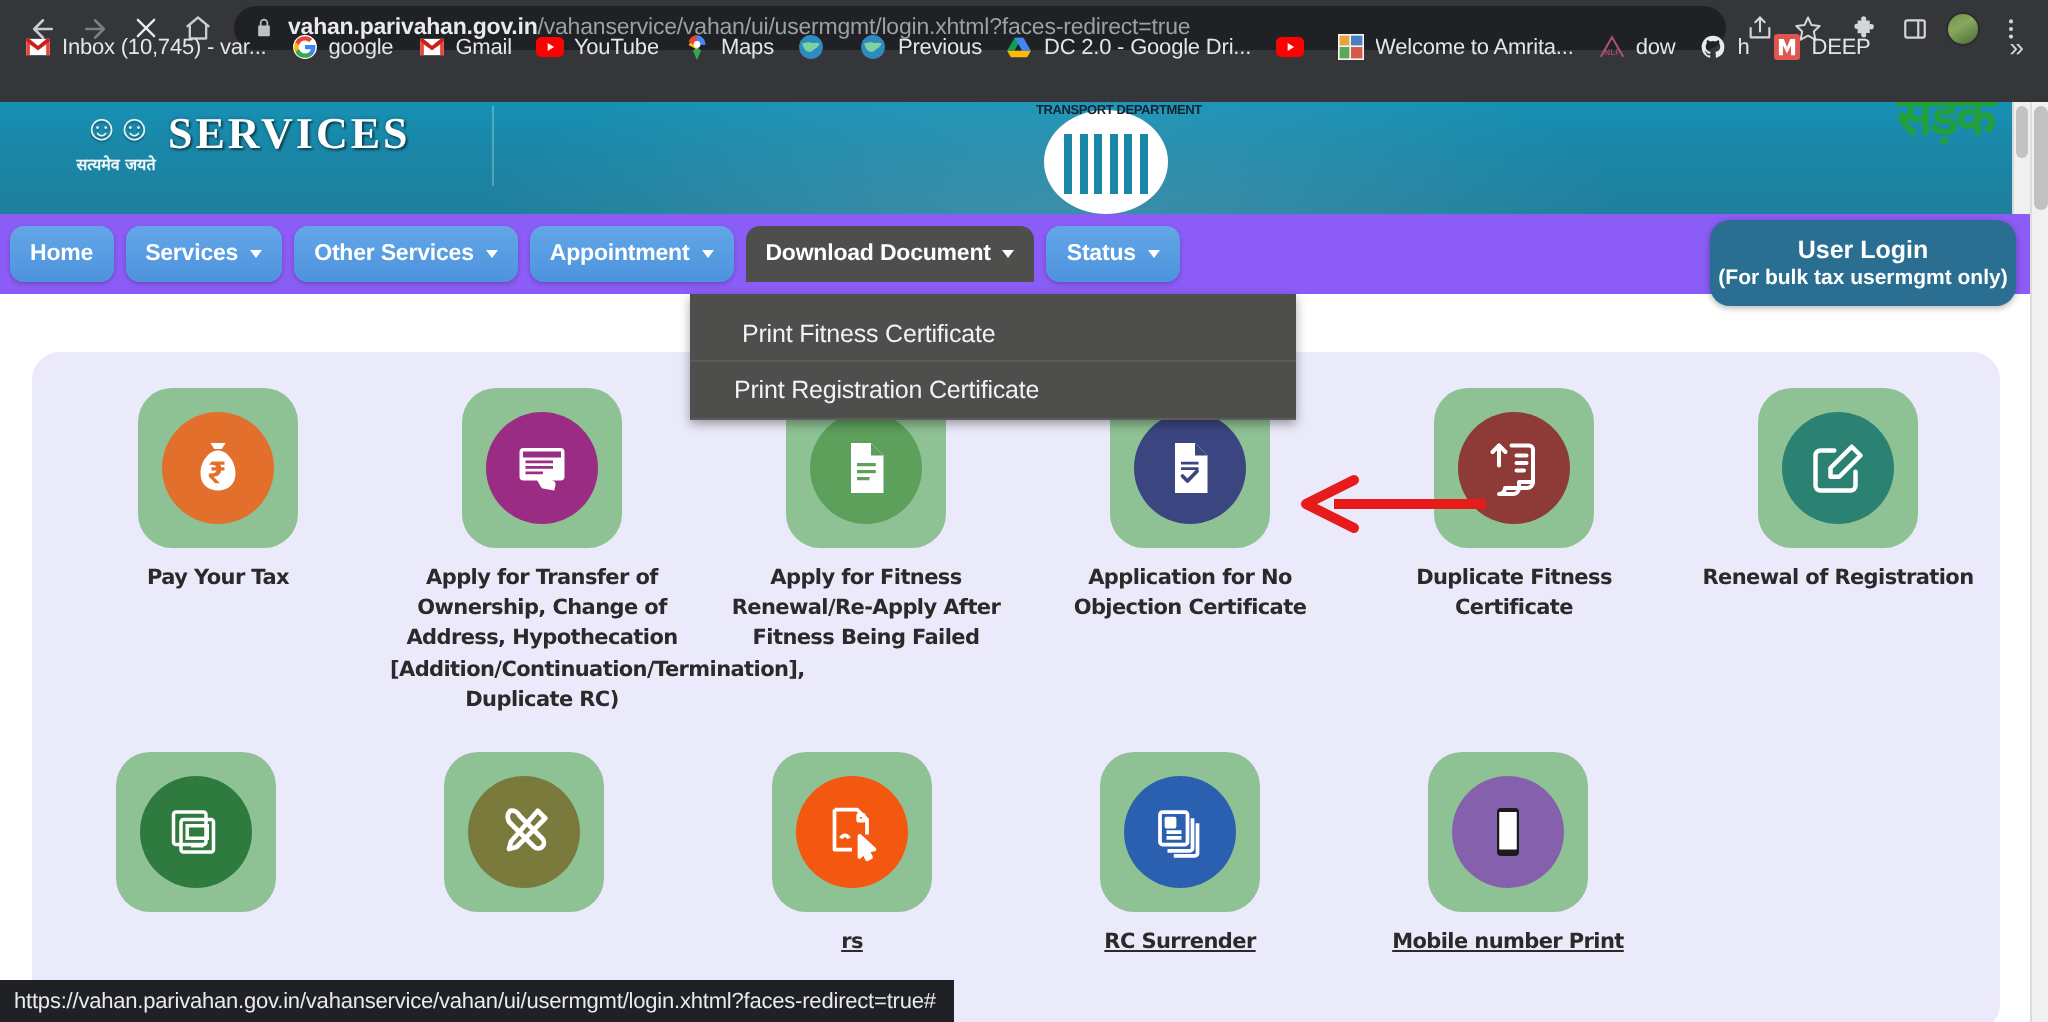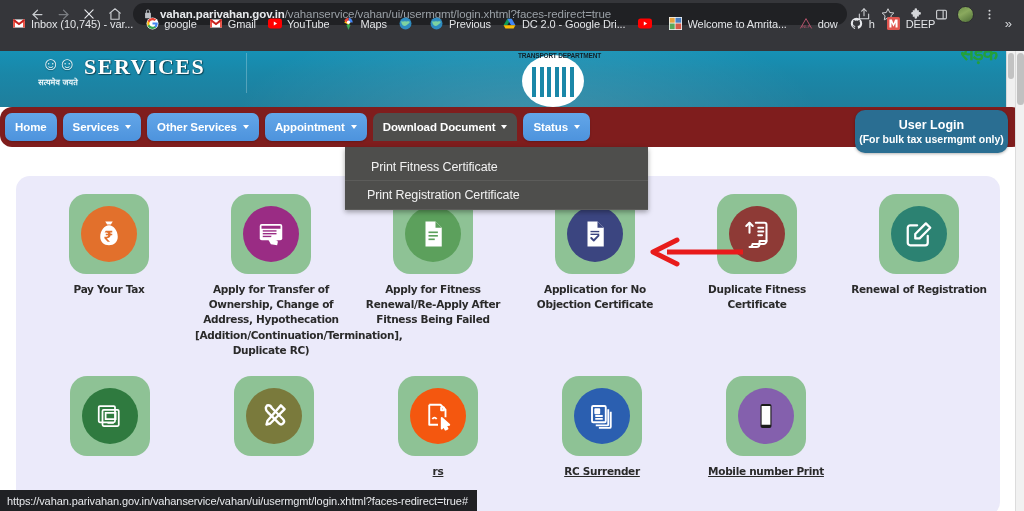--- a/index.html
+++ b/index.html
@@ -11,21 +11,21 @@
   }
   .screen { position: relative; width: 1024px; height: 511px; overflow: hidden; }
 
   
   .chrome {
     position: absolute; top: 0; left: 0; width: 1024px; height: 51px;
     background: #35363a;
   }
   .omni-row {
     position: absolute; top: 0; left: 0; width: 1024px; height: 28px;
-    display: flex; align-items: center; padding: 0 24px;
+    display: flex; align-items: center; padding: 0 8px;
   }
   .nav-btn {
     width: 26px; height: 26px; display: flex; align-items: center;
     justify-content: center; color: #c9ccd0; font-size: 14px; flex: 0 0 auto;
     border-radius: 50%;
   }
   .nav-btn.dim { color: #7b7e83; }
   .nav-btn svg { display: block; }
   .omnibox {
     flex: 1 1 auto; height: 22px; background: #202124; border-radius: 11px;
@@ -141,38 +141,37 @@
         rgba(120,200,90,0.85) 10deg,
         rgba(240,245,220,0.9) 22deg,
         rgba(250,200,70,0.85) 30deg,
         rgba(245,248,240,0.95) 40deg,
         rgba(110,190,85,0.8) 50deg,
         rgba(255,255,255,0) 62deg);
     filter: blur(0.4px);
   }
   .hindi-banner {
     position: absolute; right: 18px; top: -12px;
-    font-size: 20px; font-weight: 700; color: #23a03a;
+    font-size: 26px; font-weight: 700; color: #23a03a;
     font-family: Liberation Serif, serif; white-space: nowrap;
     letter-spacing: -1px;
   }
   .banner-scroll {
     position: absolute; right: 0; top: 0; width: 9px; height: 56px;
     background: #f0f0f0; border-left: 1px solid #d8d8d8;
   }
   .banner-scroll i {
     position: absolute; left: 1px; top: 2px; width: 6px; height: 26px;
     background: #c2c2c2; border-radius: 3px; display: block;
   }
 
   
   .navbar {
     position: absolute; top: 56px; left: 0; width: 1024px; height: 40px;
-    background: #7f1d1d;
-    border-radius: 12px;
+    background: #8b5cf6;
   }
   .navbtns {
     position: absolute; left: 5px; top: 6px; display: flex; gap: 6px;
     align-items: flex-start;
   }
   .nbtn {
     height: 28px; padding: 0 10px; border-radius: 7px;
     background: linear-gradient(180deg,#63a6e8 0%,#4d93dd 100%);
     color: #ffffff; font-size: 11.5px; font-weight: 700;
     display: flex; align-items: center; gap: 6px;
@@ -638,21 +637,21 @@
               <svg width="30" height="30" viewBox="0 0 24 24" fill="none" stroke="#fff" stroke-width="1.8" stroke-linecap="round" stroke-linejoin="round">
                   <path d="M19 13.5V19a2 2 0 0 1-2 2H5a2 2 0 0 1-2-2V7a2 2 0 0 1 2-2h5.5"></path>
                   <path d="M17.5 3.5 21 7l-8.5 8.5H9v-3.5z"></path>
                 </svg>
             </div>
           </div>
           <div class="tile-lbl">Renewal of Registration</div>
         </div>
       </div>
 
-      <div class="tile-row" style="top:200px; padding-left:12px;">
+      <div class="tile-row" style="top:200px; ">
         <div class="tile">
           <div class="tile-box">
             <div class="tile-circle" style="background:#2f7a3f">
               <svg width="30" height="30" viewBox="0 0 24 24" fill="none" stroke="#fff" stroke-width="1.4">
                   <rect x="3" y="4" width="13" height="13" rx="1"></rect>
                   <rect x="6" y="7" width="13" height="13" rx="1"></rect>
                   <rect x="8.5" y="9.5" width="8" height="5"></rect>
                   <path d="M10 17.5h5"></path>
                 </svg>
             </div>

